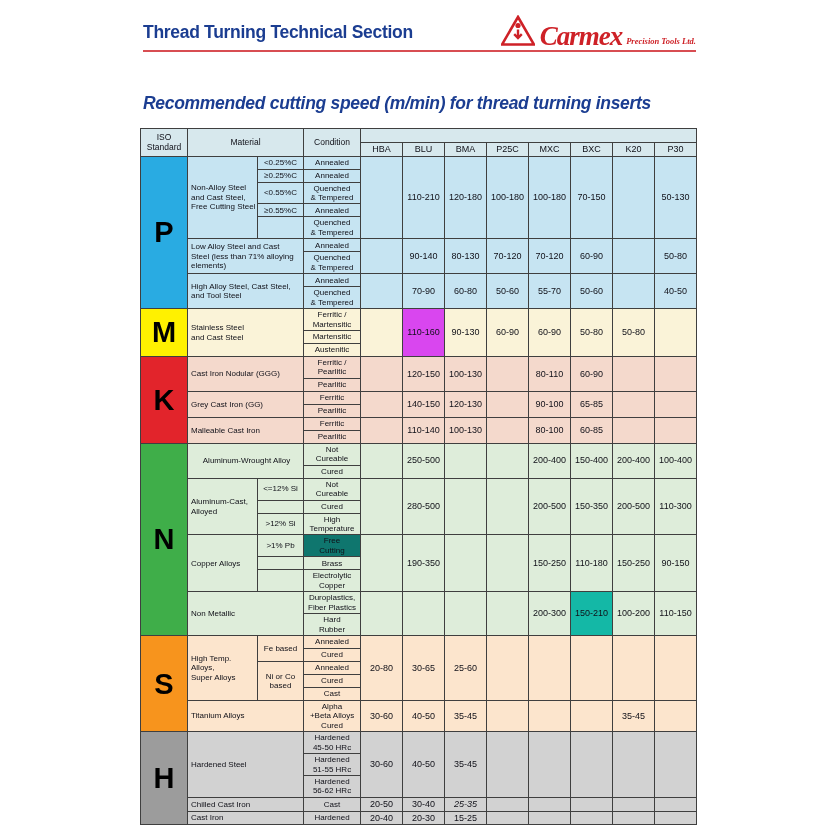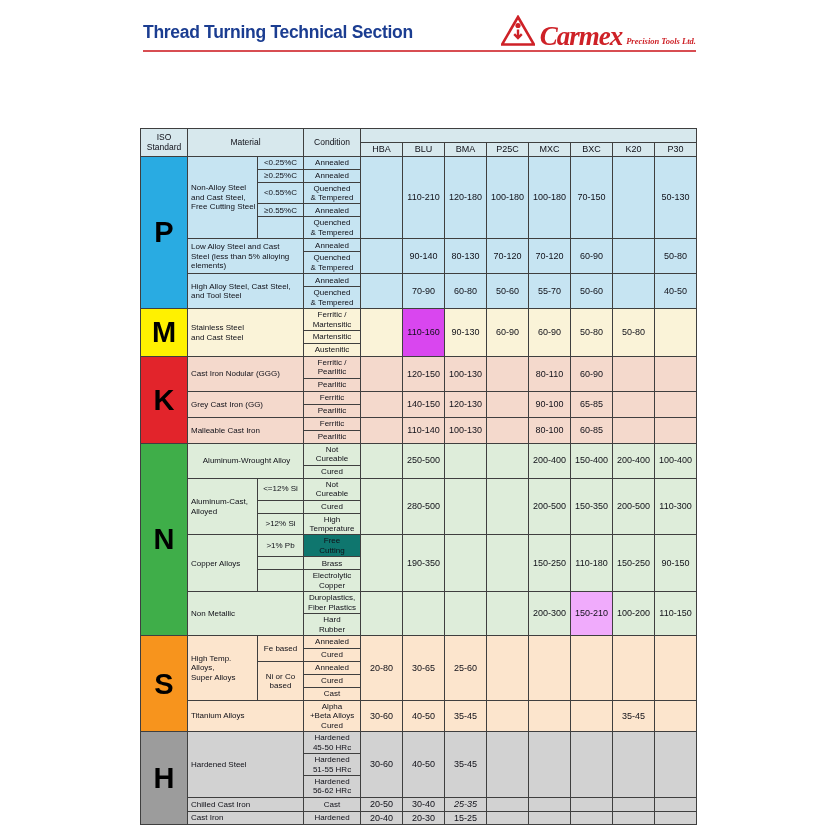--- a/index.html
+++ b/index.html
@@ -45,20 +45,21 @@
           <circle cx="17" cy="10.5" r="2.6" fill="#CE2127"></circle>
           <path d="M17 14.5 L17 23 M13.2 19.2 L17 23 L20.8 19.2" stroke="#CE2127" stroke-width="2.4" fill="none"></path>
         </svg>
       </span>
       <span class="brand">Carmex</span>
       <span class="brand-sub">Precision Tools Ltd.</span>
     </div>
   </div>
   <div class="rule"></div>
 
+  <div class="table-title">Recommended cutting speed (m/min) for thread turning inserts</div>
 
   <table class="speed-table">
     <colgroup>
       <col class="c-iso">
         <col class="c-mat">
         <col class="c-sub">
         <col class="c-cond">
       <col class="c-val">
         <col class="c-val">
         <col class="c-val">
@@ -117,21 +118,21 @@
           <td class="sub" style="background: rgb(198, 228, 242);">≥0.55%C</td>
           <td class="cond" style="background: rgb(198, 228, 242);">Annealed</td>
         </tr>
         <tr style="height: 20px;">
           <td class="sub" style="background: rgb(198, 228, 242);"></td>
           <td class="cond" style="background: rgb(198, 228, 242);">Quenched
 &amp; Tempered</td>
         </tr>
         <tr style="height: 13px;">
           <td class="mat" rowspan="2" colspan="2" style="background: rgb(198, 228, 242);">Low Alloy Steel and Cast
-Steel (less than 5% alloying
+Steel (less than 71% alloying
 elements)</td>
           <td class="cond" style="background: rgb(198, 228, 242);">Annealed</td>
           <td class="val" rowspan="2" style="background: rgb(198, 228, 242);"></td>
           <td class="val" rowspan="2" style="background: rgb(198, 228, 242);">90-140</td>
           <td class="val" rowspan="2" style="background: rgb(198, 228, 242);">80-130</td>
           <td class="val" rowspan="2" style="background: rgb(198, 228, 242);">70-120</td>
           <td class="val" rowspan="2" style="background: rgb(198, 228, 242);">70-120</td>
           <td class="val" rowspan="2" style="background: rgb(198, 228, 242);">60-90</td>
           <td class="val" rowspan="2" style="background: rgb(198, 228, 242);"></td>
           <td class="val" rowspan="2" style="background: rgb(198, 228, 242);">50-80</td>
@@ -291,21 +292,21 @@
         </tr>
         <tr style="height: 20px;">
           <td class="mat" rowspan="2" colspan="2" style="background: rgb(222, 237, 218);">Non Metallic</td>
           <td class="cond" style="background: rgb(222, 237, 218);">Duroplastics,
 Fiber Plastics</td>
           <td class="val" rowspan="2" style="background: rgb(222, 237, 218);"></td>
           <td class="val" rowspan="2" style="background: rgb(222, 237, 218);"></td>
           <td class="val" rowspan="2" style="background: rgb(222, 237, 218);"></td>
           <td class="val" rowspan="2" style="background: rgb(222, 237, 218);"></td>
           <td class="val" rowspan="2" style="background: rgb(222, 237, 218);">200-300</td>
-          <td class="val" rowspan="2" style="background: #f0abfc;">150-210</td>
+          <td class="val" rowspan="2" style="background: #14b8a6;">150-210</td>
           <td class="val" rowspan="2" style="background: rgb(222, 237, 218);">100-200</td>
           <td class="val" rowspan="2" style="background: rgb(222, 237, 218);">110-150</td>
         </tr>
         <tr style="height: 20px;">
           <td class="cond" style="background: rgb(222, 237, 218);">Hard
 Rubber</td>
         </tr>
         <tr style="height: 13px;">
           <td class="iso-label" rowspan="6" style="background: rgb(247, 148, 29);">S</td>
           <td class="mat" rowspan="5" style="background: rgb(252, 229, 205);">High Temp. Alloys,

